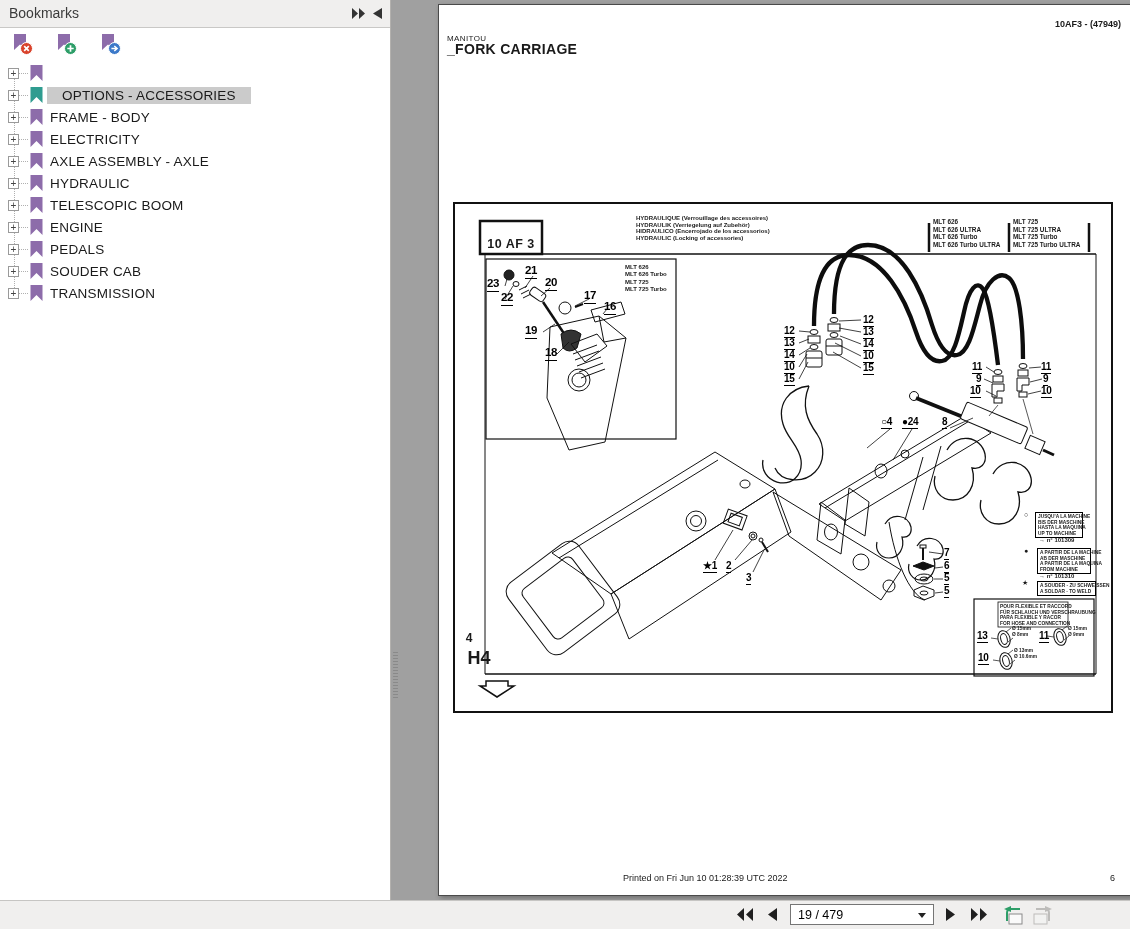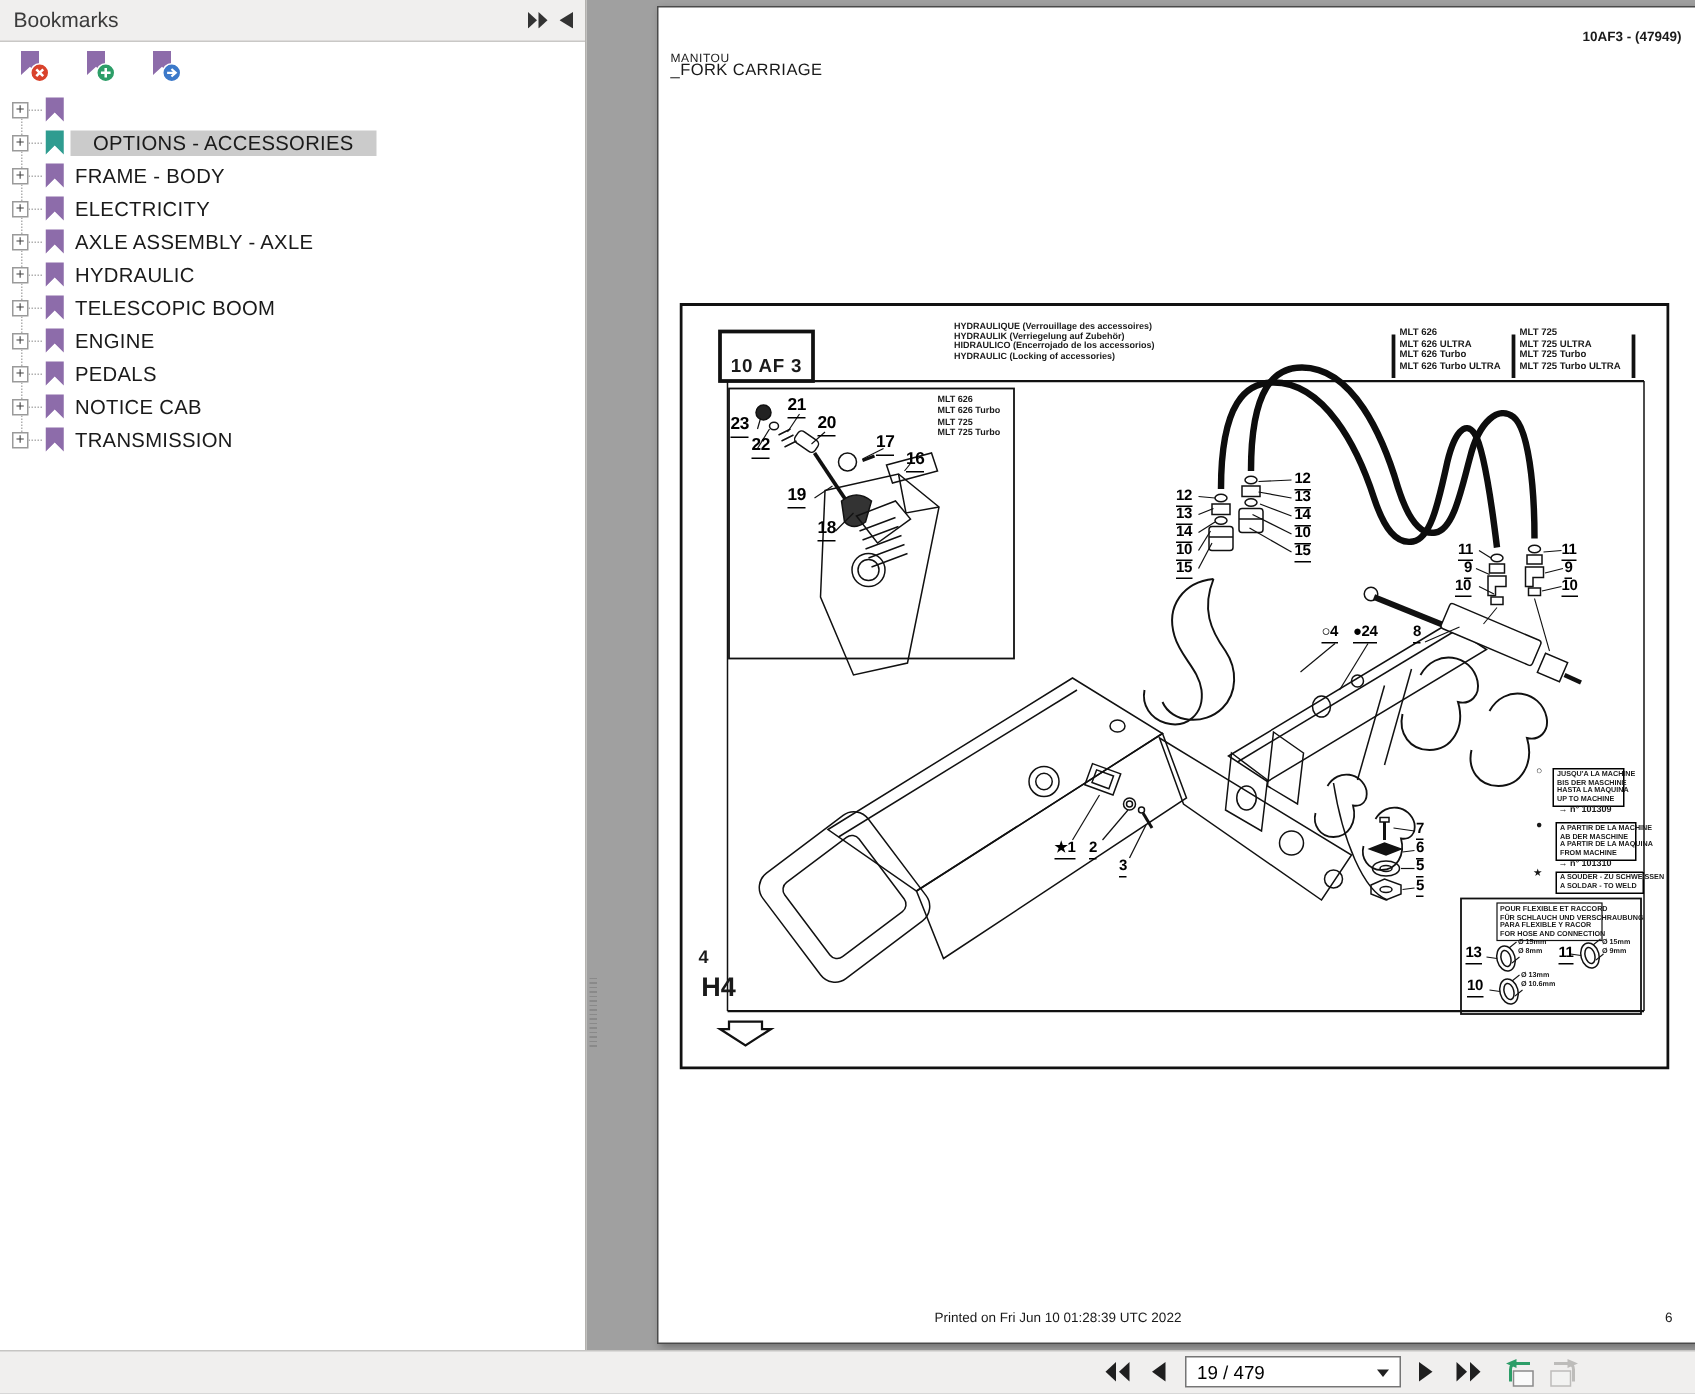--- a/index.html
+++ b/index.html
@@ -22,21 +22,21 @@
   .lbl{margin-left:6px;font-size:13.5px;letter-spacing:.2px;white-space:nowrap;cursor:pointer;}
   .lbl.und{text-decoration:underline;}
   .lbl.sel{background:#cbcbcb;padding:1px 15px;margin-left:3px;}
   #drag-handle{position:absolute;left:393px;top:652px;width:5px;height:48px;
      background-image:repeating-linear-gradient(#7d7d7d 0 1px,transparent 1px 3px);opacity:.65;cursor:col-resize;}
   
   #page{position:absolute;left:438px;top:4px;width:692px;height:890px;background:#fff;
         border:1px solid #4a4a4a;box-shadow:2px 2px 5px rgba(0,0,0,.3);}
   #hdr-brand{position:absolute;left:8px;top:14px;font-size:8px;font-weight:normal;letter-spacing:.4px;margin-top:15px;}
   #hdr-ref{position:absolute;right:10px;top:14px;font-size:9px;font-weight:bold;}
-  #hdr-section{position:absolute;left:8px;top:36px;font-size:11px;font-weight:normal;letter-spacing:.3px;}
+  #hdr-section{position:absolute;left:8px;top:36px;font-size:14px;font-weight:bold;letter-spacing:.3px;}
   #ftr-printed{position:absolute;left:184px;top:868px;font-size:9px;}
   #ftr-num{position:absolute;right:16px;top:868px;font-size:9px;}
   
   #diagram{position:absolute;left:14px;top:197px;width:660px;height:511px;}
   #diagram svg{position:absolute;left:0;top:0;}
   .abs{position:absolute;}
   .co{position:absolute;font-weight:bold;font-size:10px;line-height:1;letter-spacing:-.3px;
       border-bottom:1.5px solid #000;color:#000;white-space:nowrap;padding-bottom:1px;}
   .co.lg{font-size:11.5px;}
   .t6{font-size:6px;line-height:6.6px;font-weight:bold;white-space:nowrap;}
@@ -166,21 +166,21 @@
           <path d="M1.5,1 h12 v16 l-6,-6 l-6,6 z" fill="#8d6caa"></path>
         </svg>
         <span class="lbl">PEDALS</span>
       </div>
       <div class="bm-row">
         <span class="plus">+</span>
         <span class="dots"></span>
         <svg class="bmk" width="15" height="18" viewBox="0 0 15 18">
           <path d="M1.5,1 h12 v16 l-6,-6 l-6,6 z" fill="#8d6caa"></path>
         </svg>
-        <span class="lbl">NOTICE CAB</span>
+        <span class="lbl">SOUDER CAB</span>
       </div>
       <div class="bm-row">
         <span class="plus">+</span>
         <span class="dots"></span>
         <svg class="bmk" width="15" height="18" viewBox="0 0 15 18">
           <path d="M1.5,1 h12 v16 l-6,-6 l-6,6 z" fill="#8d6caa"></path>
         </svg>
         <span class="lbl">TRANSMISSION</span>
       </div>
     </div>

